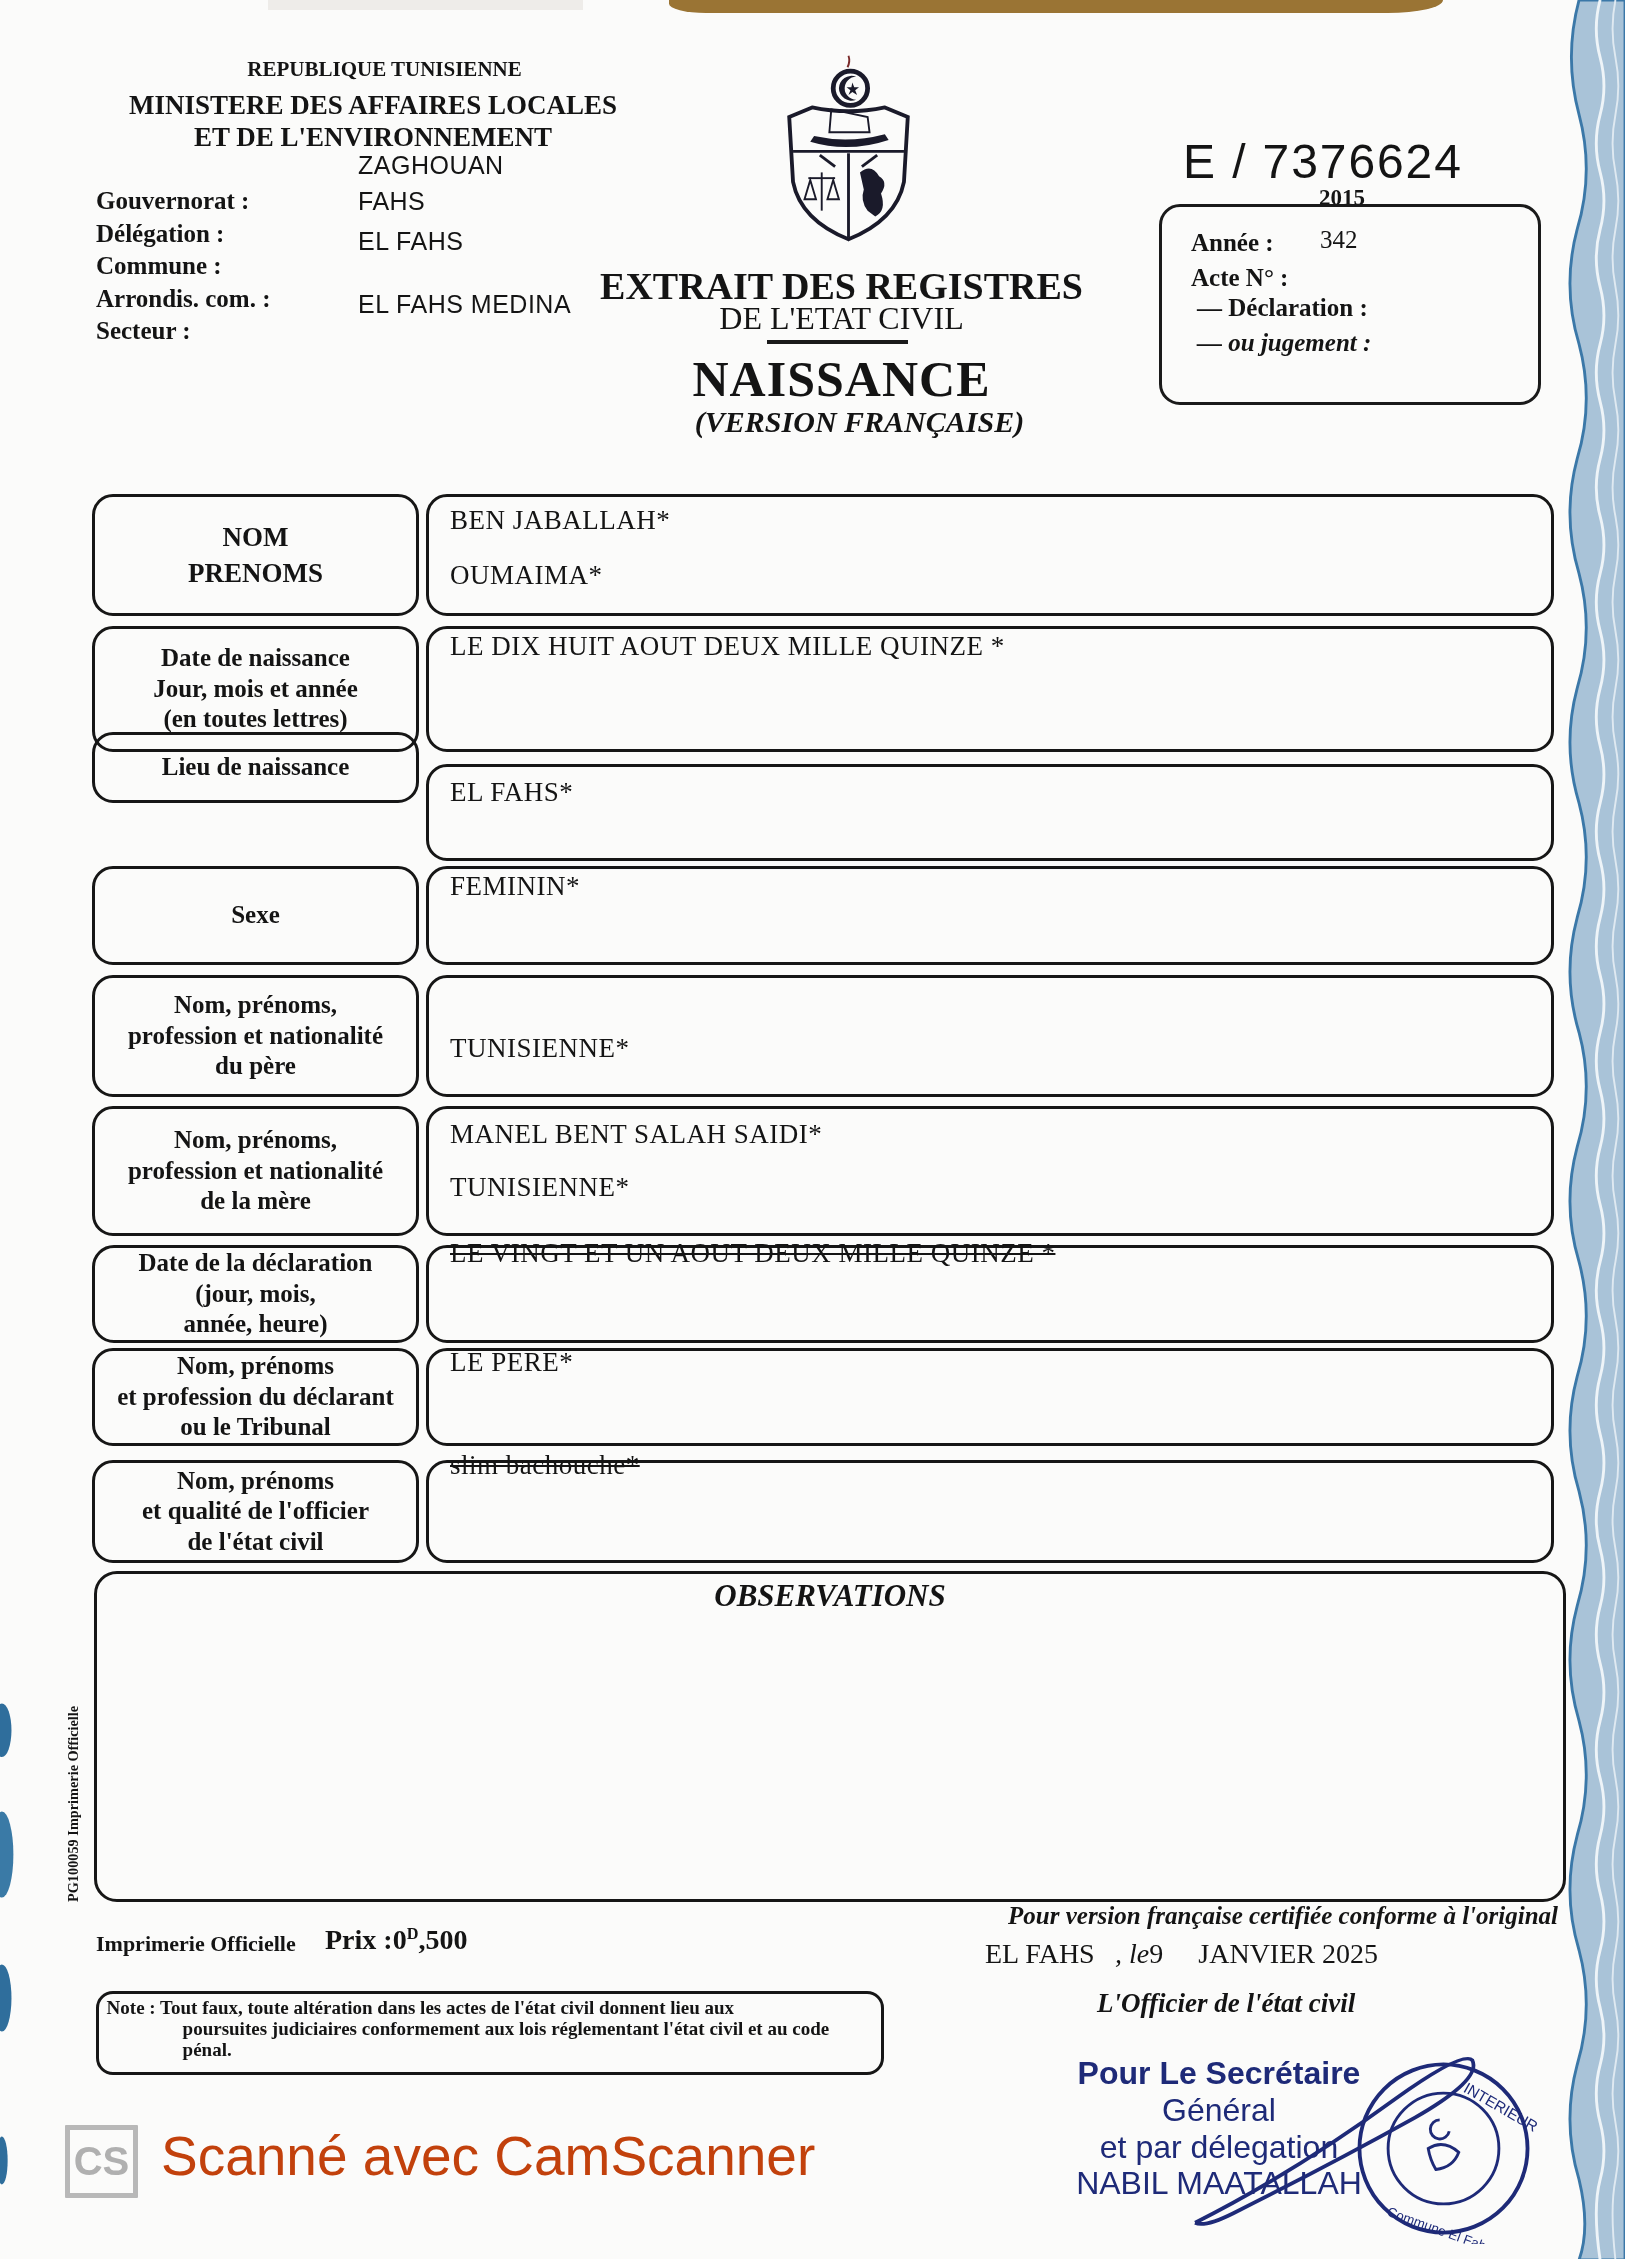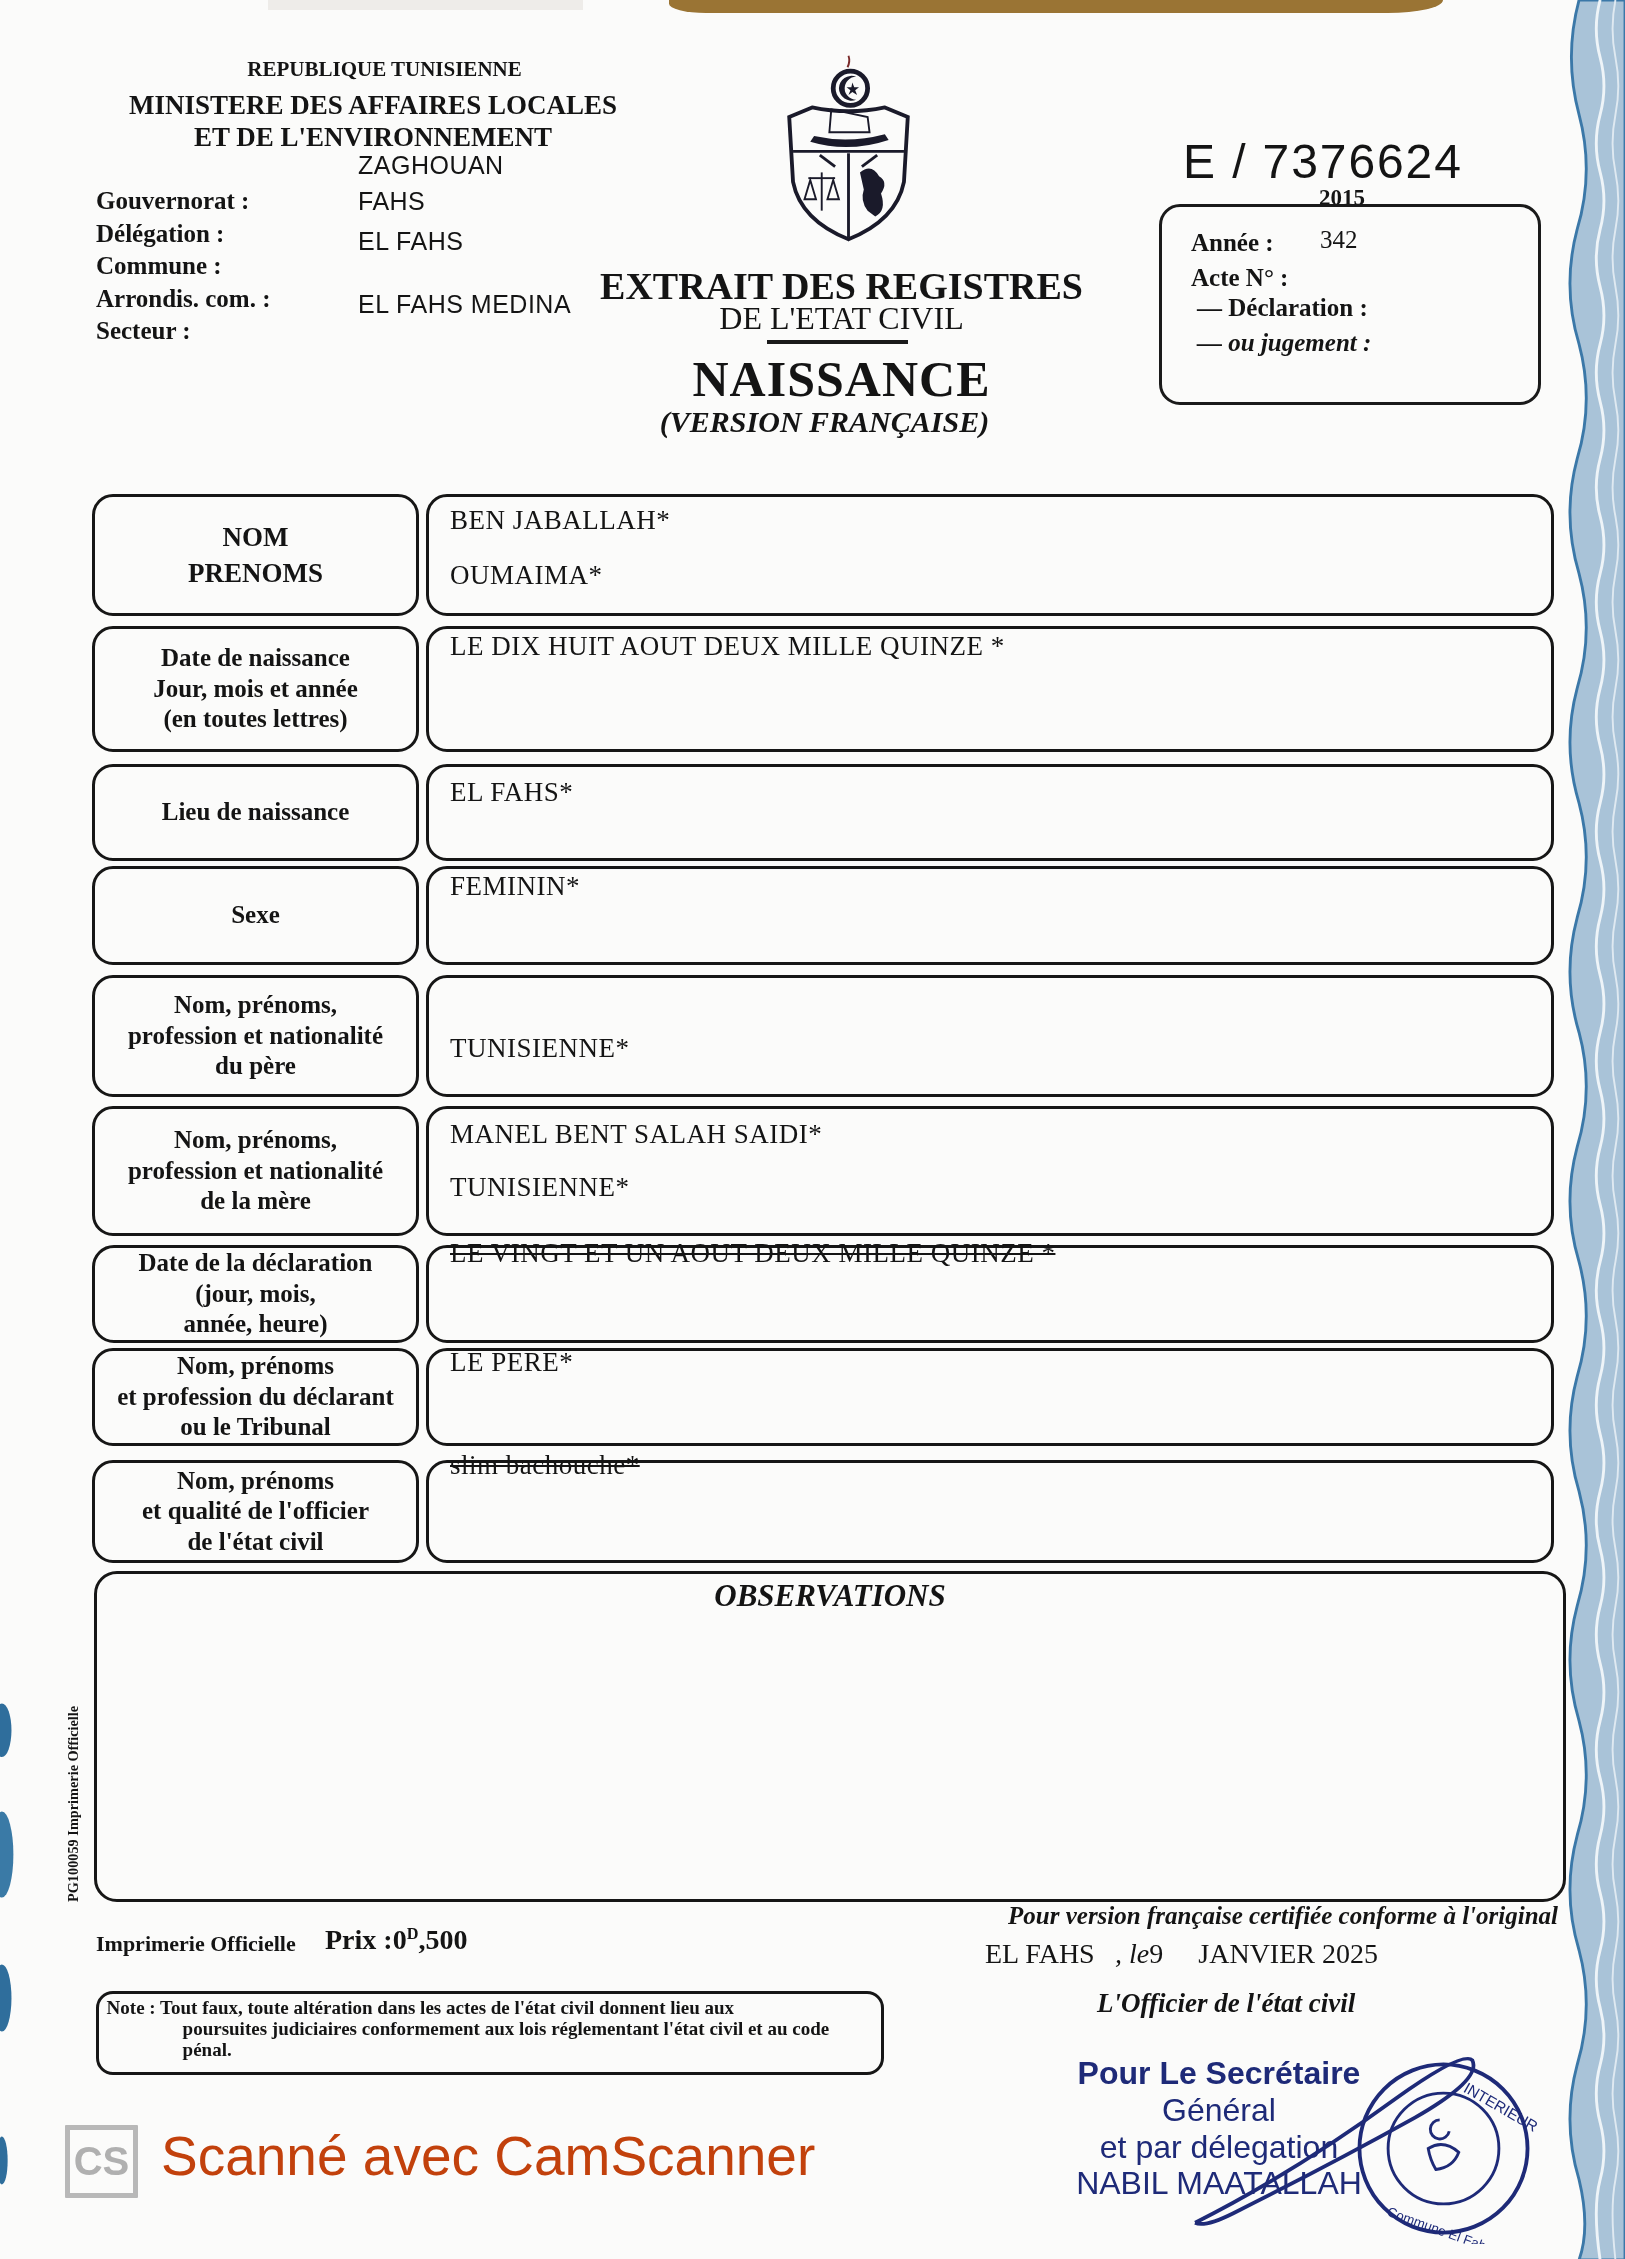--- a/index.html
+++ b/index.html
@@ -27,21 +27,21 @@
   .ref { left: 1183px; top: 134px; font-family: "Liberation Sans", sans-serif; font-size: 48px; letter-spacing: 1.9px; }
   .year-over { left: 1319px; top: 185px; font-size: 23px; font-weight: bold; }
   .acte-box { left: 1159px; top: 204px; width: 382px; height: 201px; border: 3.8px solid #1a1a1a; border-radius: 21px; box-sizing: border-box; }
   .acte-lbl { font-size: 25px; font-weight: bold; }
   .acte-num { left: 1320px; top: 226px; font-size: 25px; }
 
   .extrait { left: 574px; top: 264px; width: 535px; font-size: 38px; font-weight: bold; text-align: center; }
   .etat { left: 574px; top: 300px; width: 535px; font-size: 32px; text-align: center; }
   .rule { left: 767px; top: 340px; width: 141px; height: 3.8px; background: #1a1a1a; }
   .naissance { left: 574px; top: 350px; width: 535px; font-size: 50px; font-weight: bold; text-align: center; letter-spacing: 1px; }
-  .version { left: 557px; top: 405px; width: 535px; font-size: 30px; font-style: italic; font-weight: bold; text-align: center; }
+  .version { left: 592px; top: 405px; width: 535px; font-size: 30px; font-style: italic; font-weight: bold; text-align: center; }
 
   .lbl-box, .val-box {
     position: absolute; border: 3.8px solid #161616; border-radius: 21px; box-sizing: border-box; background: transparent;
   }
   .lbl-box { left: 92px; width: 327px; display: flex; align-items: center; justify-content: center; text-align: center;
     font-size: 25px; font-weight: bold; line-height: 1.22; }
   .val-box { left: 426px; width: 1128px; }
   .val-line { position: absolute; left: 21px; font-size: 27px; font-family: "Liberation Serif", serif; white-space: nowrap; letter-spacing: 0.5px; }
   .strike { text-decoration: line-through; text-decoration-thickness: 1.9px; }
 
@@ -144,21 +144,21 @@
       <div class="val-line" style="top: 63px;">OUMAIMA*</div>
     </div>
     <div class="lbl-box" style="top: 626px; height: 126px;">
       <span style="white-space: pre-line;">Date de naissance
 Jour, mois et année
 (en toutes lettres)</span>
     </div>
     <div class="val-box" style="top: 626px; height: 126px;">
       <div class="val-line" style="top: 1.9px;">LE DIX HUIT AOUT  DEUX MILLE QUINZE *</div>
     </div>
-    <div class="lbl-box" style="top: 764px; height: 97px;">
+    <div class="lbl-box" style="top: 732px; height: 71px;">
       <span style="white-space: pre-line;">Lieu de naissance</span>
     </div>
     <div class="val-box" style="top: 764px; height: 97px;">
       <div class="val-line" style="top: 9.6px;">EL FAHS*</div>
     </div>
     <div class="lbl-box" style="top: 866px; height: 99px;">
       <span style="white-space: pre-line;">Sexe</span>
     </div>
     <div class="val-box" style="top: 866px; height: 99px;">
       <div class="val-line" style="top: 1.9px;">FEMININ*</div>

